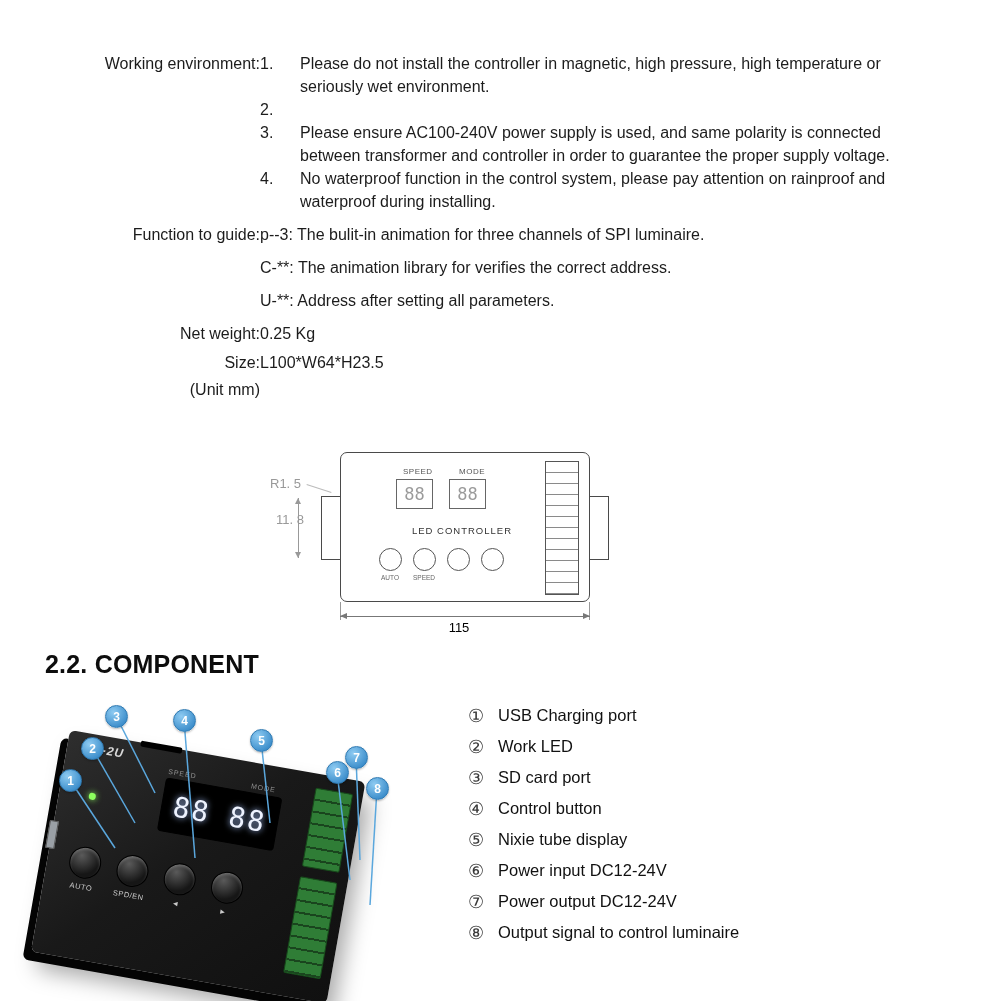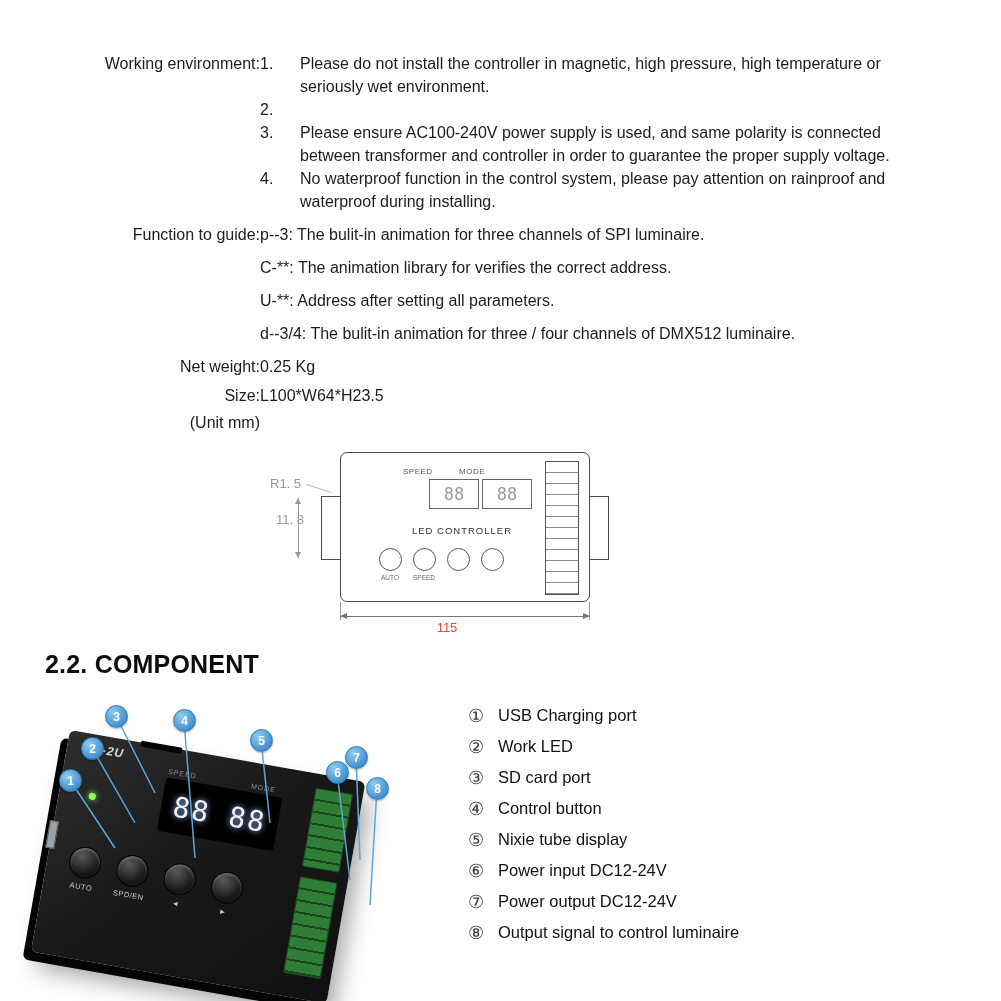--- a/index.html
+++ b/index.html
@@ -24,39 +24,39 @@
 
   
   .drawing { position:absolute; left:270px; top:446px; width:370px; height:200px; }
   .d-body { position:absolute; left:70px; top:6px; width:250px; height:150px;
             border:1.5px solid #4a4a4a; border-radius:7px; background:#fff; }
   .d-ear-left { position:absolute; left:51px; top:50px; width:20px; height:64px;
             border:1.5px solid #4a4a4a; border-right:none; }
   .d-ear-right { position:absolute; left:319px; top:50px; width:20px; height:64px;
             border:1.5px solid #4a4a4a; border-left:none; }
   .d-disp-label { position:absolute; font-size:8px; color:#555; letter-spacing:.5px; }
-  .d-digitbox { position:absolute; width:50px; height:30px; border:1px solid #666;
+  .d-digitbox { position:absolute; width:37px; height:30px; border:1px solid #666;
             display:flex; align-items:center; justify-content:center;
-            font-family:"DejaVu Sans Mono", monospace; font-size:17px; color:#9a9a9a;margin-left:33px; }
+            font-family:"DejaVu Sans Mono", monospace; font-size:17px; color:#9a9a9a; }
   .d-title { position:absolute; left:16px; top:72px; width:210px; text-align:center;
             font-size:9.5px; color:#333; letter-spacing:1px; }
   .d-btn { position:absolute; top:95px; width:23px; height:23px; border:1px solid #555;
             border-radius:50%; background:#fff; }
   .d-btnlabel { position:absolute; top:121px; font-size:6.5px; color:#666; }
   .d-conn { position:absolute; left:204px; top:8px; width:34px; height:134px;
             border:1px solid #555;
             background:repeating-linear-gradient(to bottom,#ffffff 0 10px,#8a8a8a 10px 11px); }
   .d-dimline { position:absolute; left:70px; top:170px; width:250px; height:1px; background:#777; }
   .d-dimline::before, .d-dimline::after { content:""; position:absolute; top:-3px;
             border-top:3.5px solid transparent; border-bottom:3.5px solid transparent; }
   .d-dimline::before { left:0; border-right:7px solid #777; }
   .d-dimline::after { right:0; border-left:7px solid #777; }
   .d-ext { position:absolute; width:1px; height:18px; top:156px; background:#999; }
-  .d-dimtext { position:absolute; left:52px; top:174px; width:250px; text-align:center;
-            font-size:13px; color:#ef4444; }
+  .d-dimtext { position:absolute; left:64px; top:174px; width:250px; text-align:center;
+            font-size:13px; color:#000000; }
   .d-r15 { position:absolute; left:0px; top:30px; font-size:13px; color:#999; }
   .d-118 { position:absolute; left:6px; top:66px; font-size:13px; color:#999; }
   .d-vline { position:absolute; left:28px; top:52px; width:1px; height:60px; background:#999; }
   .d-vline::before, .d-vline::after { content:""; position:absolute; left:-3px;
             border-left:3.5px solid transparent; border-right:3.5px solid transparent; }
   .d-vline::before { top:0; border-bottom:6px solid #999; }
   .d-vline::after { bottom:0; border-top:6px solid #999; }
   .d-rleader { position:absolute; left:36px; top:42px; width:26px; height:1px; background:#bbb;
             transform:rotate(18deg); }
 
@@ -133,21 +133,20 @@
         </div>
       </div>
     </div>
 
     <div class="row mt10">
       <div class="lbl">Function to guide:</div>
       <div class="val">
         <div class="fitem">p--3: The bulit-in animation for three channels of SPI luminaire.</div>
         <div class="fitem">C-**: The animation library for verifies the correct address.</div>
         <div class="fitem">U-**: Address after setting all parameters.</div>
-        <div class="fitem">d--3/4: The bulit-in animation for three / four channels of DMX512 luminaire.</div>
       </div>
     </div>
 
     <div class="row">
       <div class="lbl">Net weight:</div>
       <div class="val">0.25 Kg</div>
     </div>
 
     <div class="row mt6">
       <div class="lbl">Size:</div>

